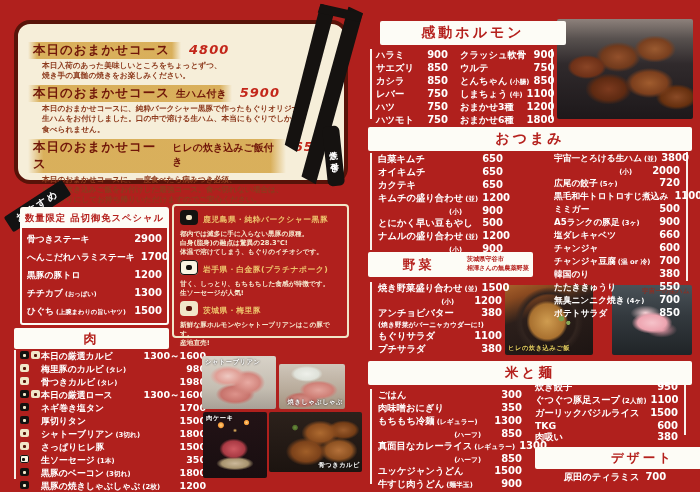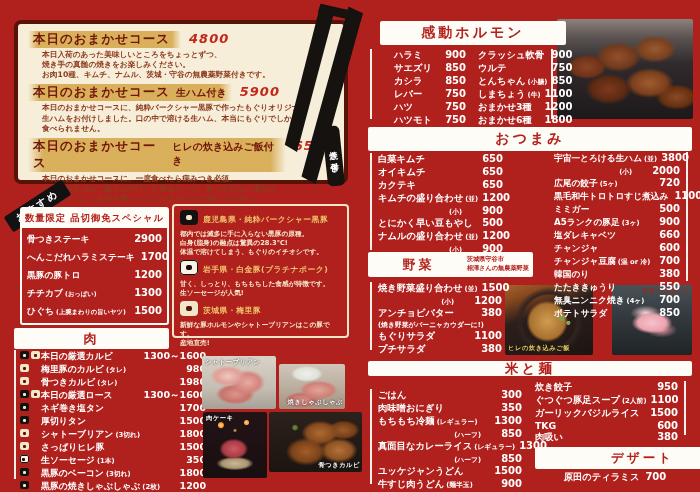--- a/index.html
+++ b/index.html
@@ -14,21 +14,21 @@
   .rule-r{border-right:2px solid rgba(253,252,246,.95);padding-right:6px;}
   .row{display:flex;align-items:baseline;color:#fff;white-space:nowrap;}
   .row .name{font-size:9.3px;}
   .row .note{font-size:6.8px;margin-left:2px;}
   .row .price{margin-left:auto;font-size:10px;padding-left:4px;}
   .row.sub .note{margin-left:auto;margin-right:16px;}
   .row.sub .price{margin-left:0;}
   .row.memo .name{font-size:6.8px;}
   
   .paper{position:absolute;left:14px;top:20px;width:334px;height:164px;background:#f6eed9;
-         border:4px solid #581309;border-radius:7px;box-sizing:border-box;padding:7px 10px 4px 10px;}
+         border:4px solid #581309;border-radius:16px;box-sizing:border-box;padding:18px 10px 4px 10px;}
   .course{margin-bottom:4px;}
   .c-head{display:flex;align-items:baseline;gap:8px;}
   .c-gold{background:linear-gradient(90deg,rgba(210,160,60,0),rgba(210,160,60,.8) 6%,rgba(210,160,60,.8) 94%,rgba(210,160,60,0));
           padding:0 5px;display:flex;align-items:baseline;gap:6px;}
   .c-title{font-size:12.5px;color:#701609;letter-spacing:1px;}
   .c-suffix{font-size:10px;color:#701609;}
   .c-price{font-size:13px;color:#c3261a;font-style:italic;letter-spacing:1px;}
   .c-desc{font-size:7.7px;line-height:1.32;color:#8d3a1d;margin:2px 0 3px 14px;}
   .tongs{position:absolute;left:283px;top:4px;width:72px;height:184px;transform:rotate(6deg);}
   .yakite{position:absolute;left:325px;top:126px;width:17px;height:60px;background:#151210;
@@ -107,31 +107,31 @@
     linear-gradient(160deg,#a8622c 0%,#8a4a20 16%,#2c1f1b 40%,#1d1513 100%);}
   .p-ham{left:612px;top:285px;width:80px;height:70px;background:
     radial-gradient(ellipse 26px 14px at 50% 54%,#f6c3ca 0%,#eda4b0 55%,transparent 78%),
     radial-gradient(ellipse 20px 10px at 42% 40%,#fbd6da 0%,transparent 75%),
     radial-gradient(ellipse 20px 10px at 62% 64%,#e898a6 0%,transparent 78%),
     linear-gradient(180deg,#4a5258 0%,#33393e 45%,#202427 100%);}
   
   .h-bar{left:380px;top:21px;width:186px;height:24px;font-size:14px;}
   .horumon-wrap{position:absolute;left:370px;top:49px;width:183px;height:70px;display:flex;
     border-left:2px solid rgba(253,252,246,.95);border-right:2px solid rgba(253,252,246,.95);box-sizing:border-box;}
-  .h-col1{flex:none;width:72px;display:flex;flex-direction:column;justify-content:space-between;padding-left:22px;}
+  .h-col1{flex:none;width:72px;display:flex;flex-direction:column;justify-content:space-between;padding-left:4px;}
   .h-col2{flex:1;display:flex;flex-direction:column;justify-content:space-between;margin-left:12px;padding-right:2px;}
   .o-bar{left:368px;top:127px;width:324px;height:24px;font-size:14px;}
   .o-col1{left:370px;top:153px;width:133px;height:97px;}
   .o-col2{left:554px;top:152px;width:134px;height:129px;}
   .o-col2 .name{font-size:8.7px;}
   .y-bar{left:368px;top:252px;width:157px;height:25px;font-size:13px;padding-right:8px;}
   .y-bar .t{margin-right:56px;}
   .y-sub{position:absolute;right:4px;top:3px;font-size:6.2px;line-height:1.45;letter-spacing:0;text-align:left;}
   .y-list{left:370px;top:282px;width:132px;height:68px;}
-  .k-bar{left:368px;top:361px;width:324px;height:15px;font-size:13.5px;}
+  .k-bar{left:368px;top:361px;width:324px;height:24px;font-size:13.5px;}
   .k-col1{left:370px;top:389px;width:152px;height:95px;}
   .k-col2{left:535px;top:381px;width:151px;height:54px;}
   .d-bar{left:535px;top:447px;width:155px;height:22px;font-size:12.5px;padding-left:30px;}
   .d-list{left:545px;top:471px;width:140px;height:14px;align-items:center;}
   .m-bar{left:14px;top:328px;width:155px;height:21px;font-size:13px;}
 </style>
 </head>
 <body>
 
 <div id="page">
@@ -142,21 +142,20 @@
         <div class="c-head">
           <span class="c-gold">
             <span class="c-title">本日のおまかせコース</span>
             <span class="c-suffix"></span>
           </span>
           <span class="c-price">4800</span>
         </div>
         <div class="c-desc">
           <div>本日入荷のあった美味しいところをちょっとずつ、</div>
           <div>焼き手の真髄の焼きをお楽しみください。</div>
-          <div>お肉10種、キムチ、ナムル、茨城・守谷の無農薬野菜付きです。</div>
         </div>
       </div>
 
       <div class="course">
         <div class="c-head">
           <span class="c-gold">
             <span class="c-title">本日のおまかせコース</span>
             <span class="c-suffix">生ハム付き</span>
           </span>
           <span class="c-price">5900</span>

